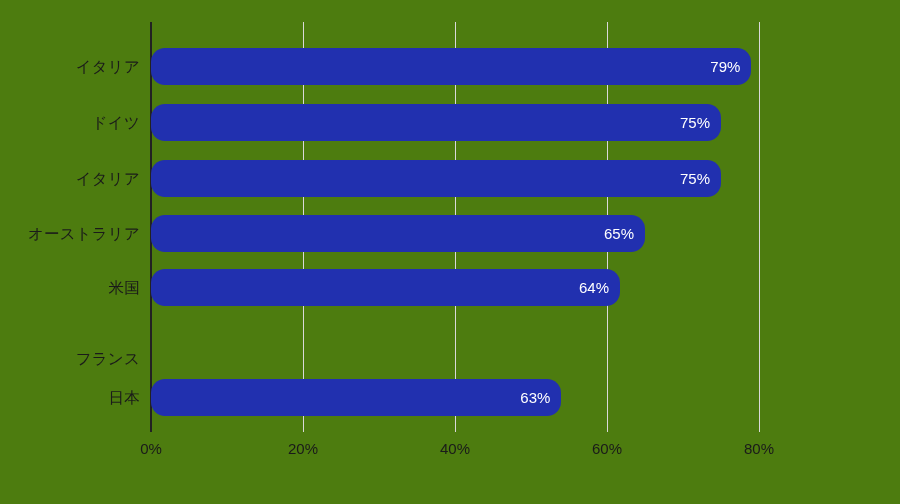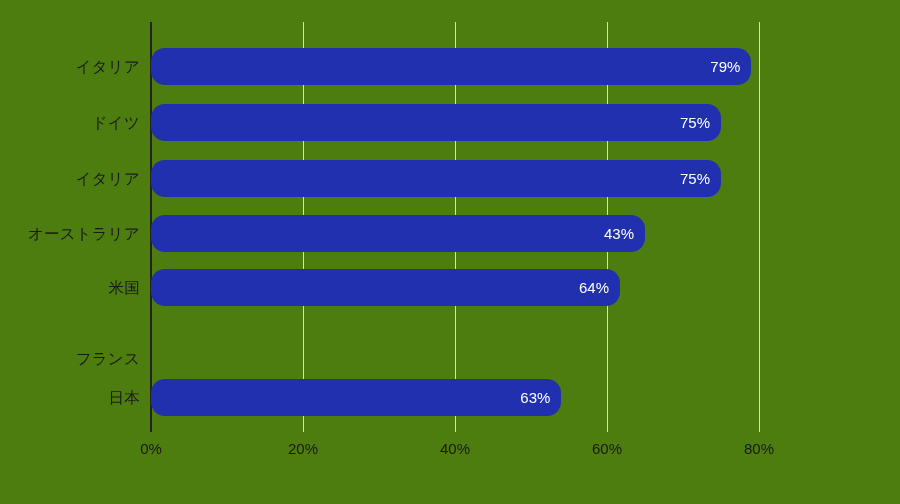--- a/index.html
+++ b/index.html
@@ -140,21 +140,21 @@
     <div class="row" style="top:160px;">
       <div class="cat-label">イタリア</div>
       <div class="bar" style="width:570px;">
         <span class="bar-value">75%</span>
       </div>
     </div>
 
     <div class="row" style="top:215px;">
       <div class="cat-label">オーストラリア</div>
       <div class="bar" style="width:494px;">
-        <span class="bar-value">43%</span>
+        <span class="bar-value">65%</span>
       </div>
     </div>
 
     <div class="row" style="top:269px;">
       <div class="cat-label">米国</div>
       <div class="bar" style="width: 469px;">
         <span class="bar-value">64%</span>
       </div>
     </div>
 

